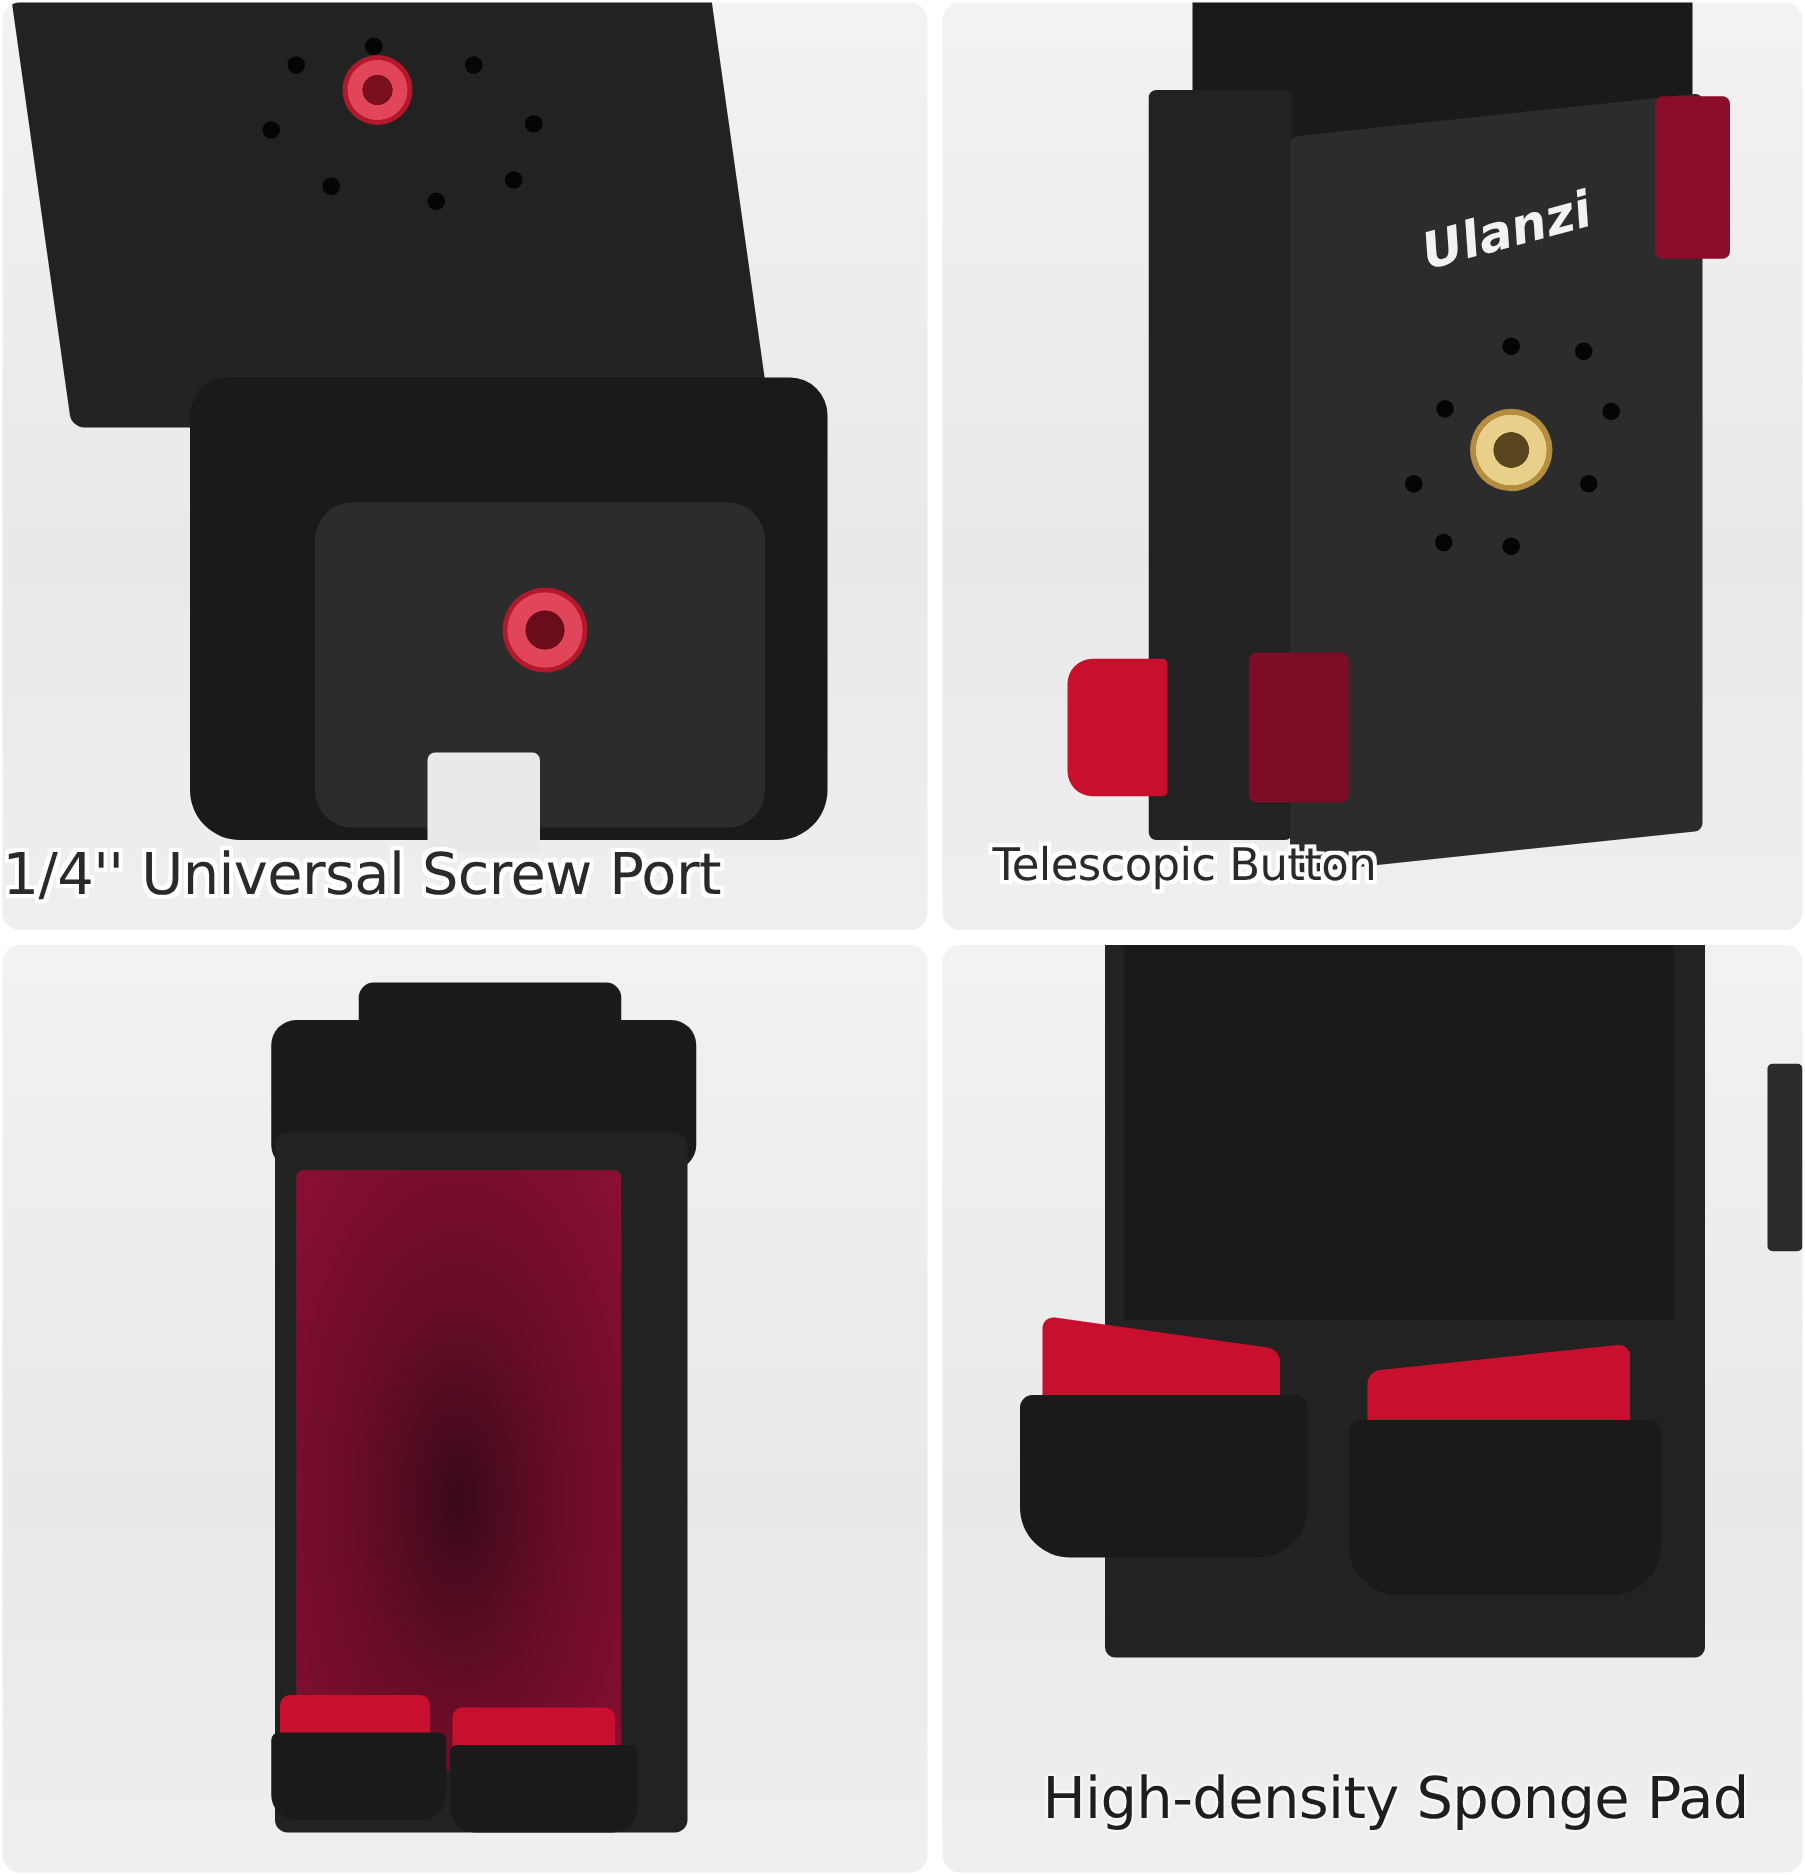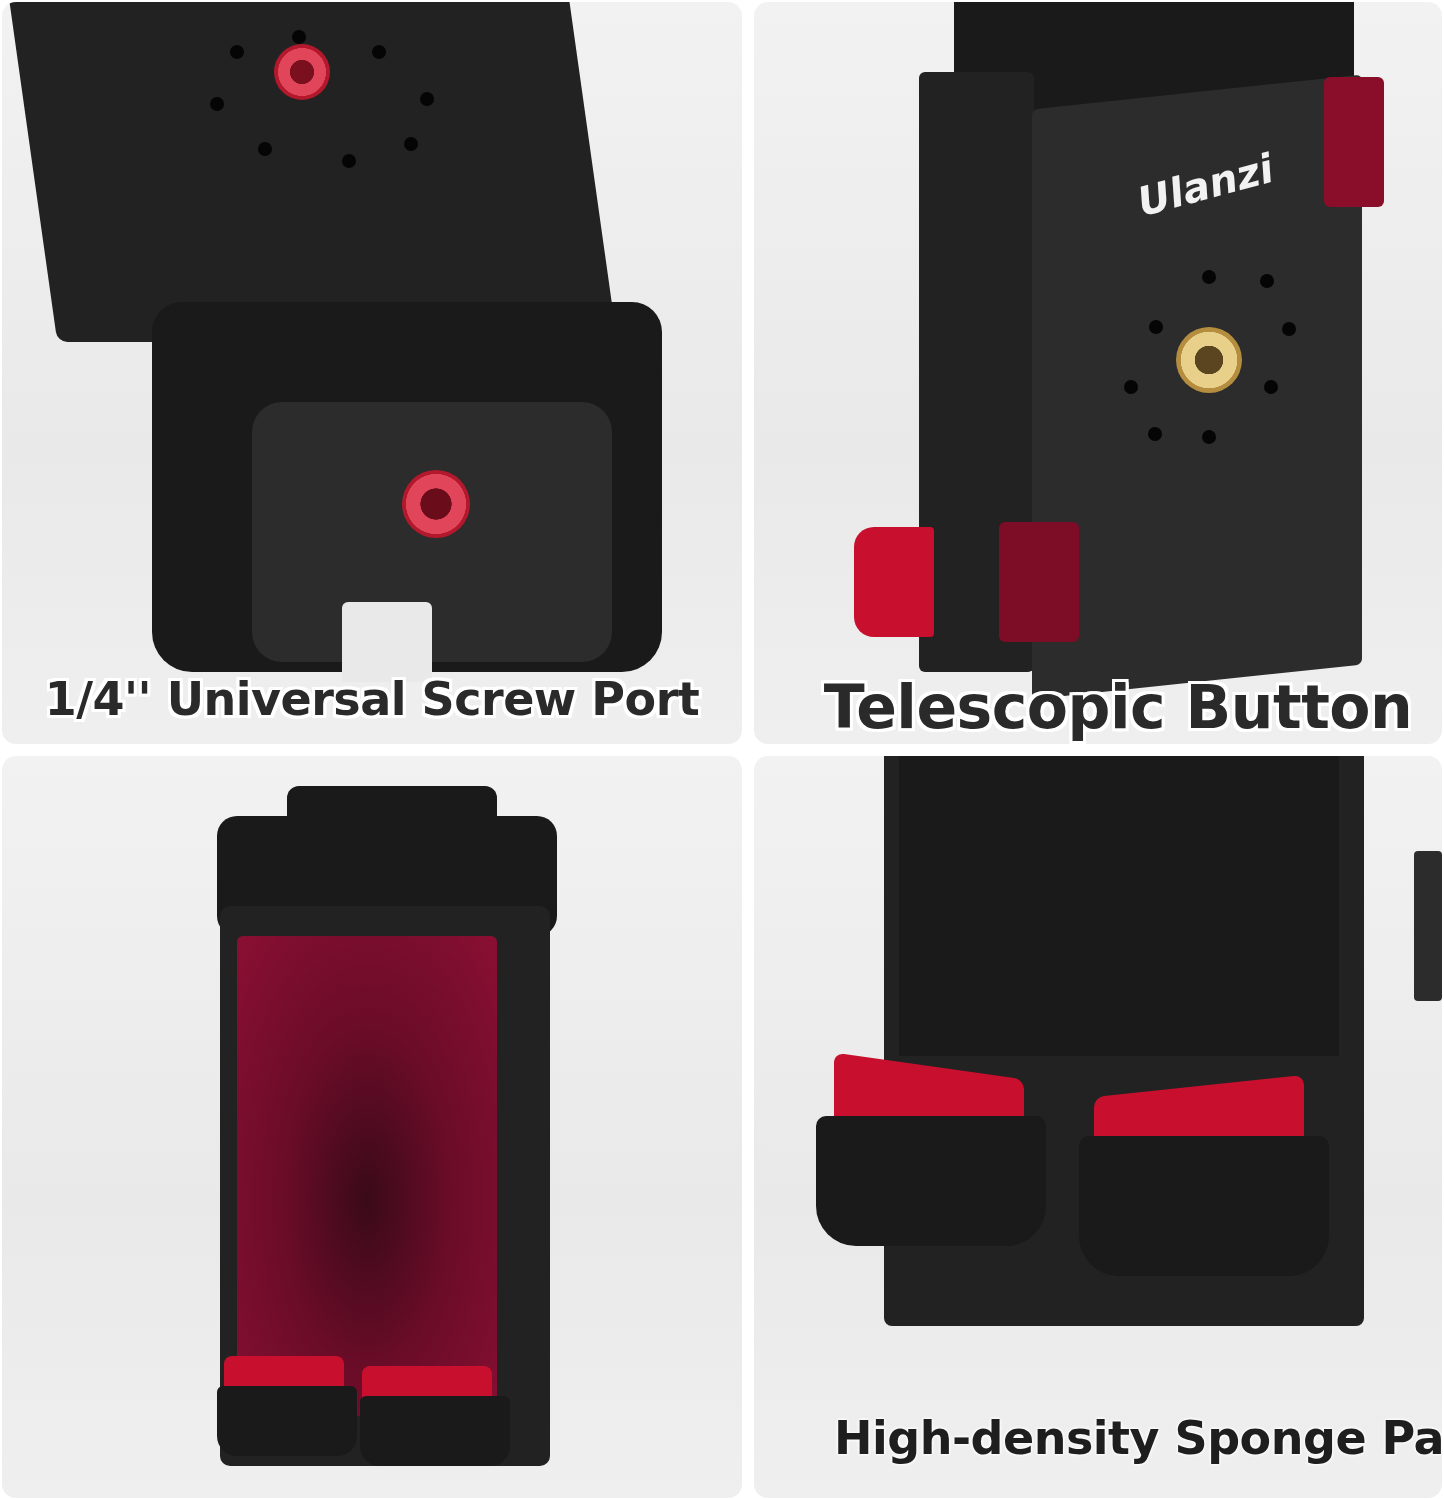--- a/index.html
+++ b/index.html
@@ -2,22 +2,22 @@
 <html><head>
 <meta charset="utf-8">
 <style>
   html, body { margin: 0; padding: 0; background: #ffffff; }
   body { width: 1444px; height: 1500px; position: relative; overflow: hidden; font-family: "DejaVu Sans", "Liberation Sans", sans-serif; }
   .panel {
     position: absolute; border-radius: 14px; overflow: hidden;
     background: linear-gradient(180deg, #f2f2f2 0%, #e9e9e9 60%, #efefef 100%);
   }
   .caption {
-    position: absolute; left: 0; right: 0; text-align: center;
-    font-weight: bold; color: #1e1e1e; letter-spacing: -0.5px;
+    position: absolute; left: 0; right: 0; text-align: left;
+    font-weight: normal; color: #1e1e1e; letter-spacing: -0.5px;
     text-shadow: 0 0 3px #ffffff, 0 0 3px #ffffff, 0 0 4px #ffffff;
     z-index: 5; white-space: nowrap;
   }
   .outlined {
     color: #2a2a2a;
     text-shadow: -3px -3px 0 #fff, 3px -3px 0 #fff, -3px 3px 0 #fff, 3px 3px 0 #fff, 0 3px 0 #fff, 0 -3px 0 #fff, 3px 0 0 #fff, -3px 0 0 #fff;
   }
   .shape { position: absolute; }
   .dark { background: #1a1a1a; }
   .dark2 { background: #222222; }
@@ -62,21 +62,21 @@
   <div class="logo" style="left:382px; top:160px;">Ulanzi</div>
   <div class="ring" style="left:422px; top:325px; width:66px; height:66px; background: radial-gradient(circle, #5a4520 0 30%, #e8cf8a 31% 60%, #b48e3e 61% 100%);"></div>
   <div class="hole" style="left:448px; top:268px;"></div>
   <div class="hole" style="left:506px; top:272px;"></div>
   <div class="hole" style="left:395px; top:318px;"></div>
   <div class="hole" style="left:528px; top:320px;"></div>
   <div class="hole" style="left:370px; top:378px;"></div>
   <div class="hole" style="left:510px; top:378px;"></div>
   <div class="hole" style="left:394px; top:425px;"></div>
   <div class="hole" style="left:448px; top:428px;"></div>
-  <div class="caption outlined" style="top:670px; left:40px; font-size:60px;">Telescopic Button</div>
+  <div class="caption outlined" style="top:670px; left:40px; font-size:36px;">Telescopic Button</div>
 </div>
 
 <div class="panel" style="left:2px; top:756px; width:740px; height:742px;">
   <div class="shape dark" style="left:285px; top:30px; width:210px; height:60px; border-radius: 12px 12px 0 0;"></div>
   <div class="shape dark" style="left:215px; top:60px; width:340px; height:120px; border-radius: 20px;"></div>
   <div class="shape dark2" style="left:218px; top:150px; width:330px; height:560px; border-radius: 10px;"></div>
   <div class="shape" style="left:235px; top:180px; width:260px; height:480px; border-radius: 6px; background: radial-gradient(ellipse at 50% 55%, #3a0a18 0%, #6a0c28 45%, #8a0f33 100%);"></div>
   <div class="shape red" style="left:222px; top:600px; width:120px; height:40px; border-radius: 8px 8px 0 0;"></div>
   <div class="shape red" style="left:360px; top:610px; width:130px; height:40px; border-radius: 8px 8px 0 0;"></div>
   <div class="shape dark" style="left:215px; top:630px; width:140px; height:70px; border-radius: 6px 6px 20px 20px;"></div>

